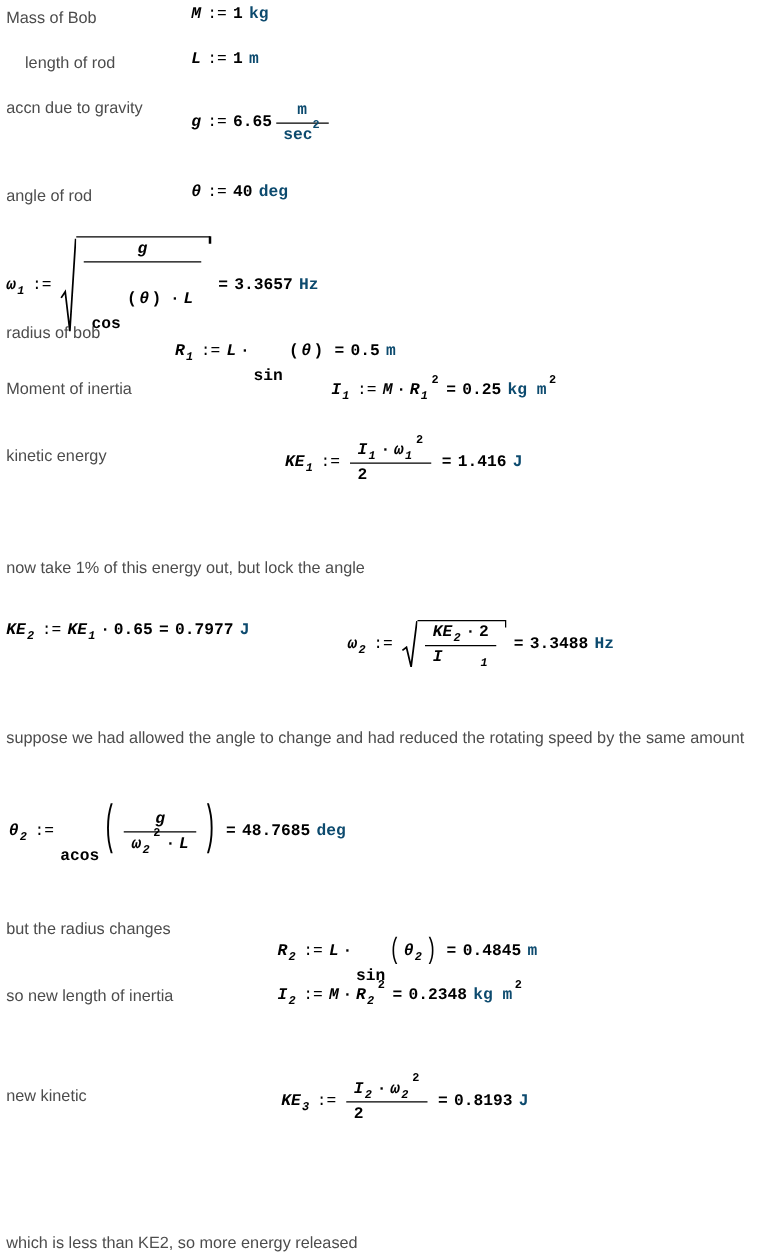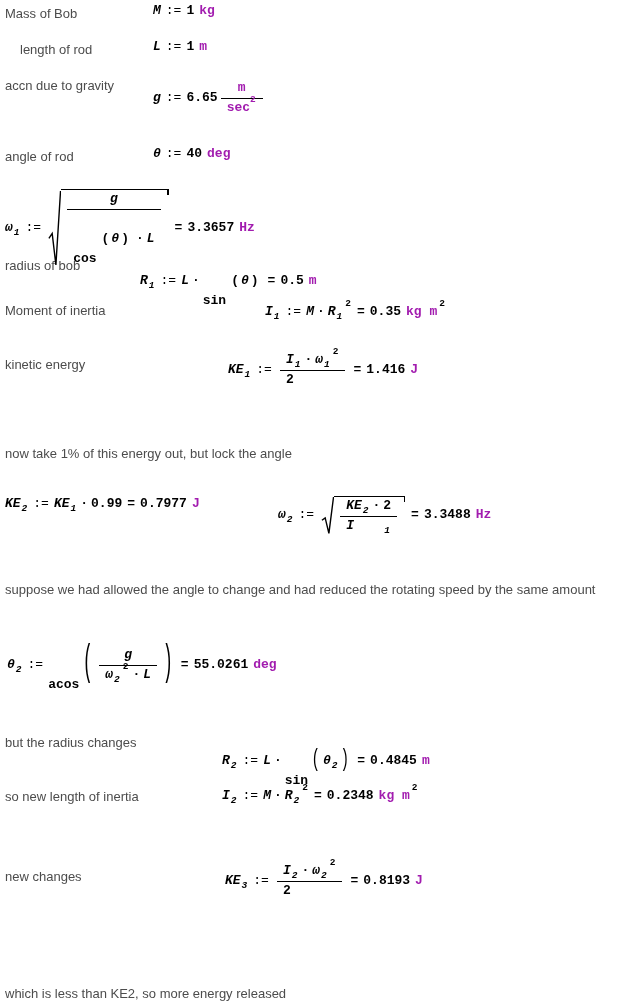--- a/index.html
+++ b/index.html
@@ -31,21 +31,21 @@
   }
   .mi { font-style: italic; }
   .sb { font-size: 9.5px; font-style: italic; transform: translateY(5px); margin: 0 1px 0 1px; }
   .sp { font-size: 9.5px; transform: translateY(-8px); margin: 0 1px 0 2px; }
   .assign { padding: 0 5px; font-weight: normal; }
   .req { padding: 0 5px; }
   .dot { padding: 0 3px; }
   .lp { padding: 0 2px 0 4px; }
   .rp { padding: 0 4px 0 2px; }
   .fn { margin-right: 1px; margin-top: 40px; }
-  .unit { color: #a21caf; margin-left: 5px; }
+  .unit { color: #0c4a6e; margin-left: 5px; }
   .nm { margin-left: 0; }
   .frac { display: flex; flex-direction: column; align-items: center; margin: 0 3px; }
   .frac > .nu { display: flex; align-items: center; justify-content: center; padding: 0 6px 2px 6px; }
   .frac > .de {
     display: flex; align-items: center; justify-content: space-between;
     padding: 2px 6px 0 6px;
     border-top: 1.2px solid #000;
     align-self: stretch;
   }
   .sqrt { display: flex; align-items: stretch; margin: 0 2px; }
@@ -73,21 +73,21 @@
   <div class="label" style="left:20px;top:42px">length of rod</div>
   <div class="label" style="left:5px;top:78px">accn due to gravity</div>
   <div class="label" style="left:5px;top:149px">angle of rod</div>
   <div class="label" style="left:5px;top:258px">radius of bob</div>
   <div class="label" style="left:5px;top:303px">Moment of inertia</div>
   <div class="label" style="left:5px;top:357px">kinetic energy</div>
   <div class="label" style="left:5px;top:446px">now take 1% of this energy out, but lock the angle</div>
   <div class="label" style="left:5px;top:582px">suppose we had allowed the angle to change and had reduced the rotating speed by the same amount</div>
   <div class="label" style="left:5px;top:735px">but the radius changes</div>
   <div class="label" style="left:5px;top:789px">so new length of inertia</div>
-  <div class="label" style="left:5px;top:869px">new changes</div>
+  <div class="label" style="left:5px;top:869px">new kinetic</div>
   <div class="label" style="left:5px;top:986px">which is less than KE2, so more energy released</div>
 
   <div class="math" style="left:153px;top:4px">
     <span class="mi">M</span>
     <span class="assign">:=</span>
     <span>1</span>
     <span class="unit">kg</span>
   </div>
 
   <div class="math" style="left:153px;top:40px">
@@ -166,21 +166,21 @@
   <div class="math" style="left:265px;top:305px">
     <span class="mi">I</span>
     <span class="sb">1</span>
     <span class="assign">:=</span>
     <span class="mi">M</span>
     <span class="dot">·</span>
     <span class="mi">R</span>
     <span class="sb">1</span>
     <span class="sp">2</span>
     <span class="req">=</span>
-    <span>0.35</span>
+    <span>0.25</span>
     <span class="unit">kg m</span>
     <span class="sp">2</span>
   </div>
 
   <div class="math" style="left:228px;top:353px">
     <span class="mi">KE</span>
     <span class="sb">1</span>
     <span class="assign">:=</span>
     <span class="frac">
       <span class="nu">
@@ -198,21 +198,21 @@
     <span class="unit">J</span>
   </div>
 
   <div class="math" style="left:5px;top:497px">
     <span class="mi">KE</span>
     <span class="sb">2</span>
     <span class="assign">:=</span>
     <span class="mi">KE</span>
     <span class="sb">1</span>
     <span class="dot">·</span>
-    <span>0.99</span>
+    <span>0.65</span>
     <span class="req">=</span>
     <span>0.7977</span>
     <span class="unit">J</span>
   </div>
 
   <div class="math" style="left:278px;top:496px">
     <span class="mi">ω</span>
     <span class="sb">2</span>
     <span class="assign">:=</span>
     <span class="sqrt">
@@ -252,21 +252,21 @@
       <span class="de">
         <span class="mi">ω</span>
         <span class="sb">2</span>
         <span class="sp">2</span>
         <span class="dot">·</span>
         <span class="mi">L</span>
       </span>
     </span>
     <span class="bigp">)</span>
     <span class="req">=</span>
-    <span>55.0261</span>
+    <span>48.7685</span>
     <span class="unit">deg</span>
   </div>
 
   <div class="math" style="left:222px;top:734px">
     <span class="mi">R</span>
     <span class="sb">2</span>
     <span class="assign">:=</span>
     <span class="mi">L</span>
     <span class="dot">·</span>
     <span class="fn">sin</span>

